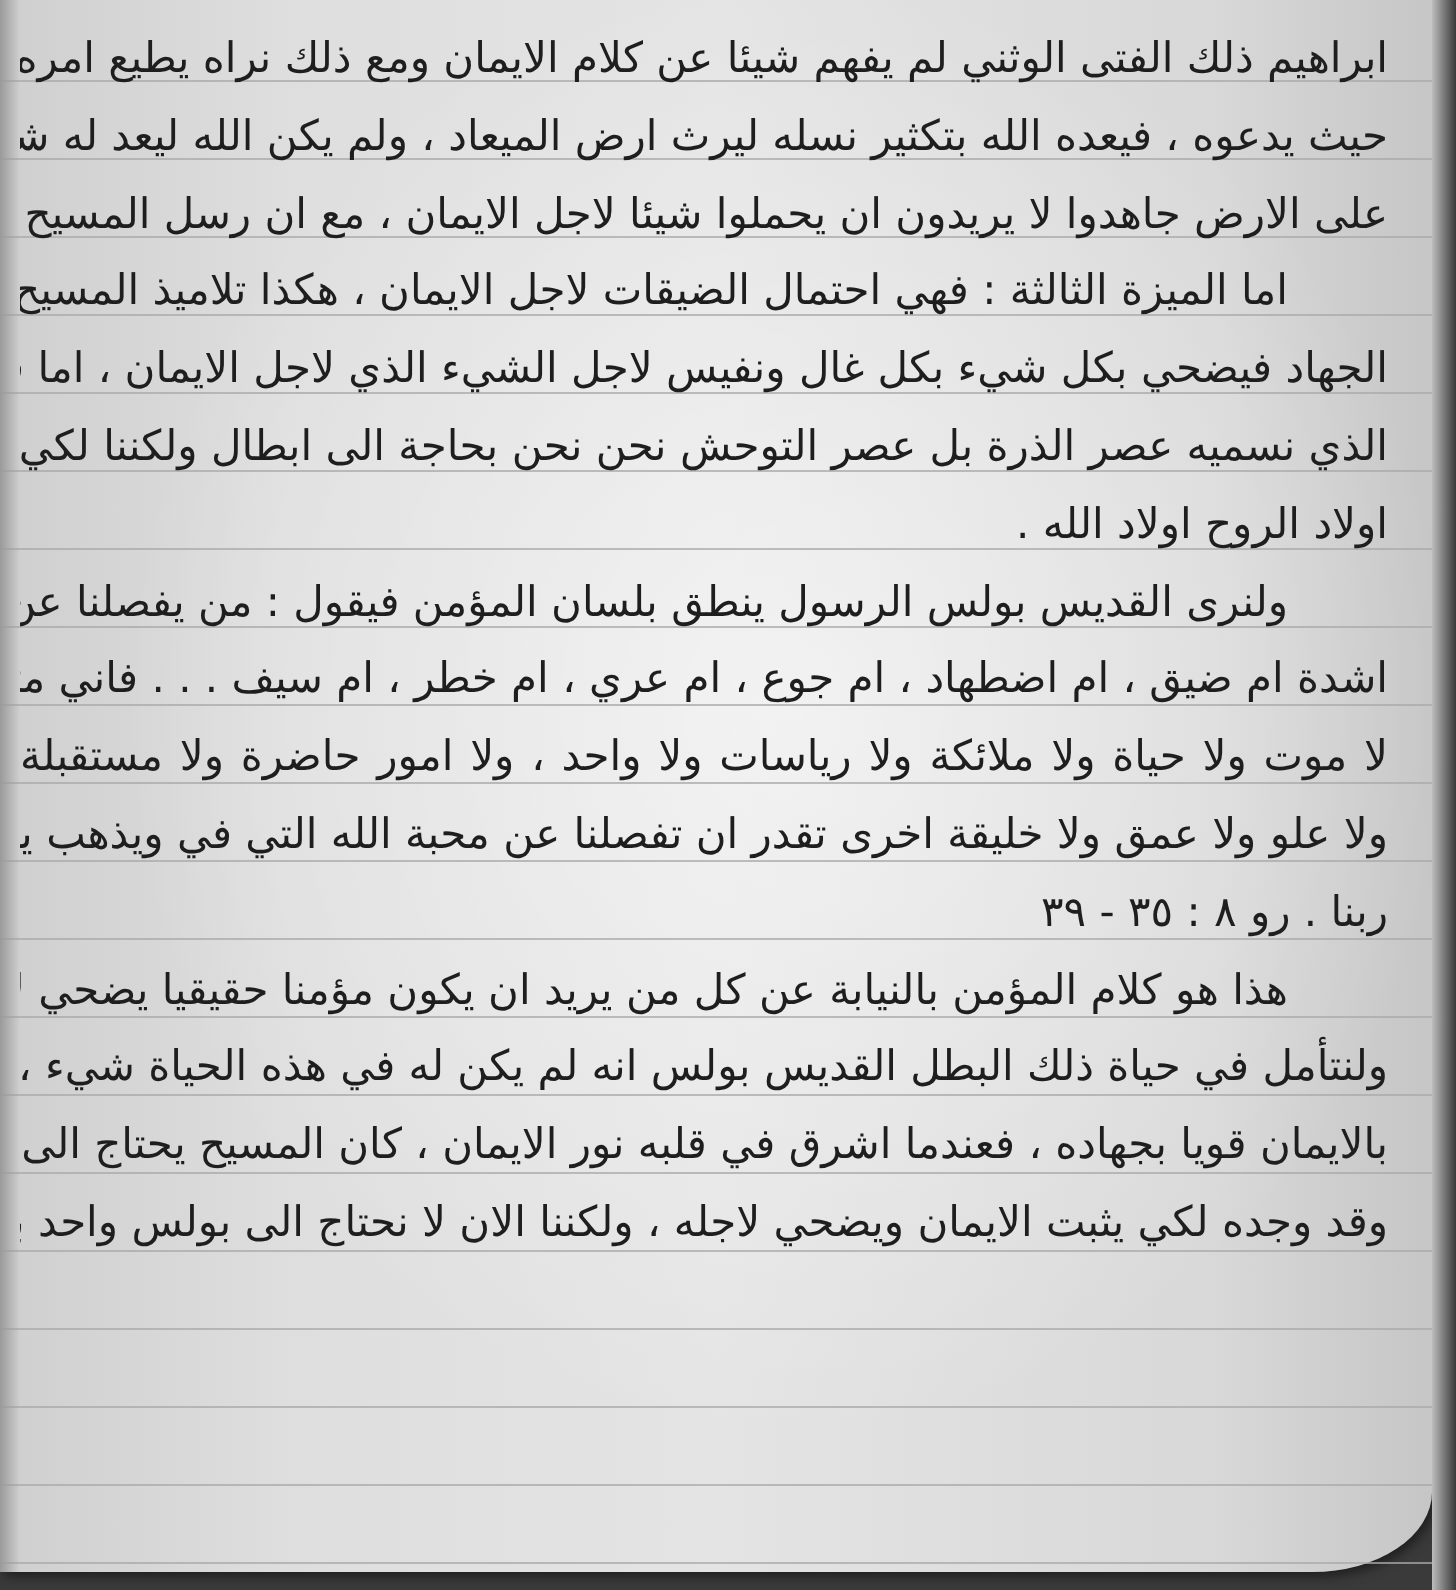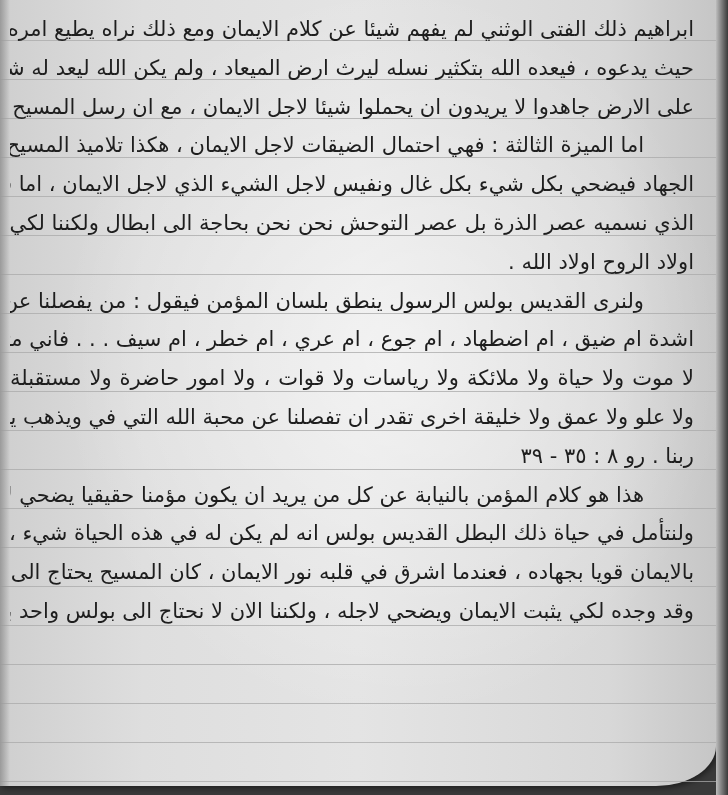--- a/index.html
+++ b/index.html
@@ -101,21 +101,21 @@
 
       <div>
         <div class="line">الجهاد فيضحي بكل شيء بكل غال ونفيس لاجل الشيء الذي لاجل الايمان ، اما في هذا العصر</div>
         <div class="line">الذي نسميه عصر الذرة بل عصر التوحش نحن نحن بحاجة الى ابطال ولكننا لكي نصبح</div>
         <div class="line short">اولاد الروح اولاد الله .</div>
       </div>
 
       <div>
         <div class="line indent">ولنرى القديس بولس الرسول ينطق بلسان المؤمن فيقول : من يفصلنا عن محبة المسيح ،</div>
         <div class="line">اشدة ام ضيق ، ام اضطهاد ، ام جوع ، ام عري ، ام خطر ، ام سيف . . . فاني متيقن انه</div>
-        <div class="line">لا موت ولا حياة ولا ملائكة ولا رياسات ولا قوات ، ولا امور حاضرة ولا مستقبلة</div>
+        <div class="line">لا موت ولا حياة ولا ملائكة ولا رياسات ولا واحد ، ولا امور حاضرة ولا مستقبلة</div>
         <div class="line">ولا علو ولا عمق ولا خليقة اخرى تقدر ان تفصلنا عن محبة الله التي في ويذهب يسوع</div>
         <div class="line short">ربنا . رو ٨ : ٣٥ - ٣٩</div>
       </div>
 
       <div>
         <div class="line indent">هذا هو كلام المؤمن بالنيابة عن كل من يريد ان يكون مؤمنا حقيقيا يضحي لاجل الايمان</div>
         <div class="line">ولنتأمل في حياة ذلك البطل القديس بولس انه لم يكن له في هذه الحياة شيء ، ولكنه كان ويذهب</div>
         <div class="line">بالايمان قويا بجهاده ، فعندما اشرق في قلبه نور الايمان ، كان المسيح يحتاج الى بولس واحد .</div>
         <div class="line">وقد وجده لكي يثبت الايمان ويضحي لاجله ، ولكننا الان لا نحتاج الى بولس واحد بل الى كتيبة كبيرة</div>
       </div>

